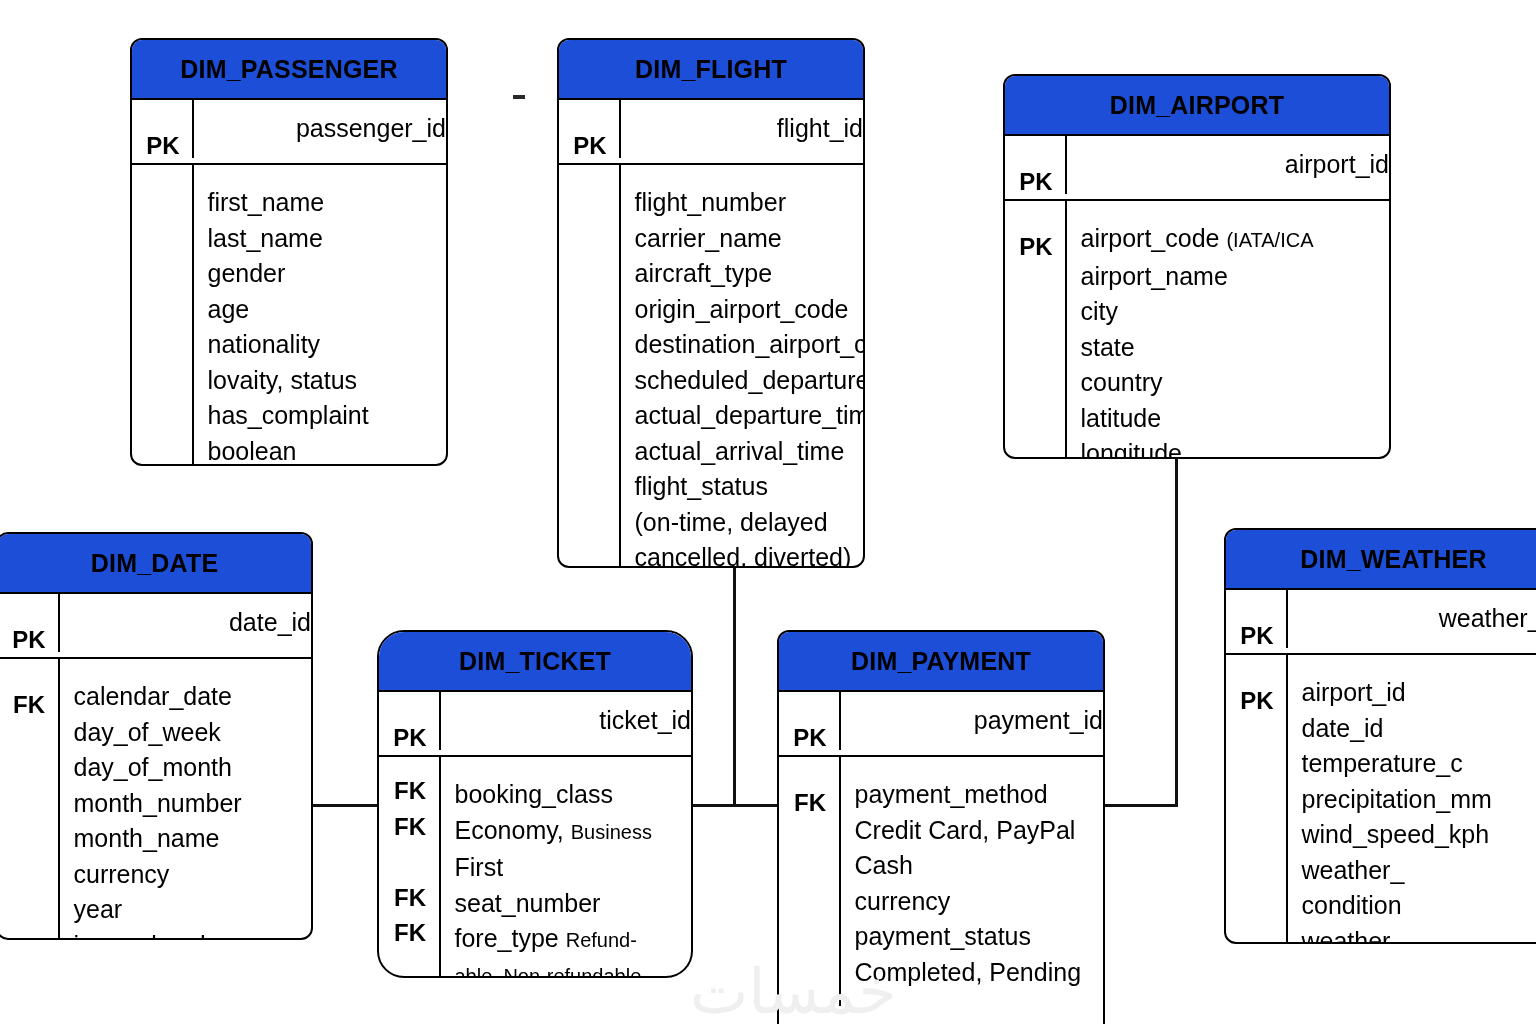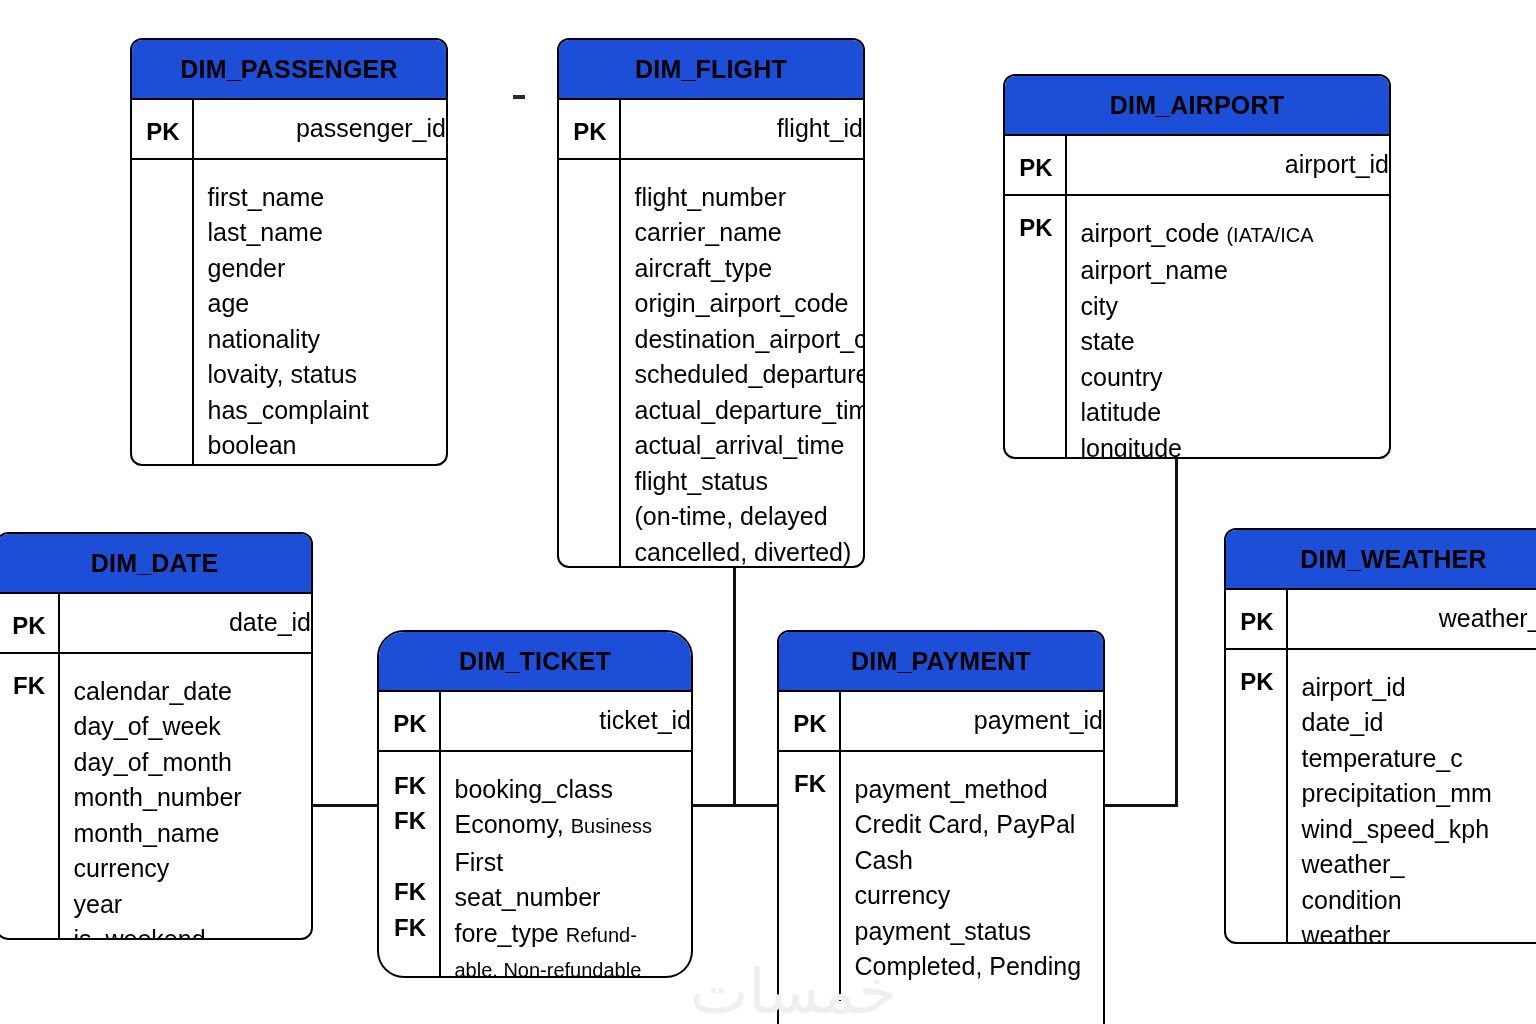--- a/index.html
+++ b/index.html
@@ -48,21 +48,21 @@
   .row.pkrow {
     border-bottom: 2.5px solid #000000;
   }
   .key {
     box-sizing: border-box;
     width: 62px;
     flex: 0 0 62px;
     font-size: 24px;
     font-weight: bold;
     text-align: center;
-    padding-top: 14px;
+    padding-top: 28px;
     line-height: 35px;
     white-space: nowrap;
   }
   .key.blank { color: transparent; }
   .keys-stack {
     box-sizing: border-box;
     width: 62px;
     flex: 0 0 62px;
     padding-top: 16px;
     text-align: center;

